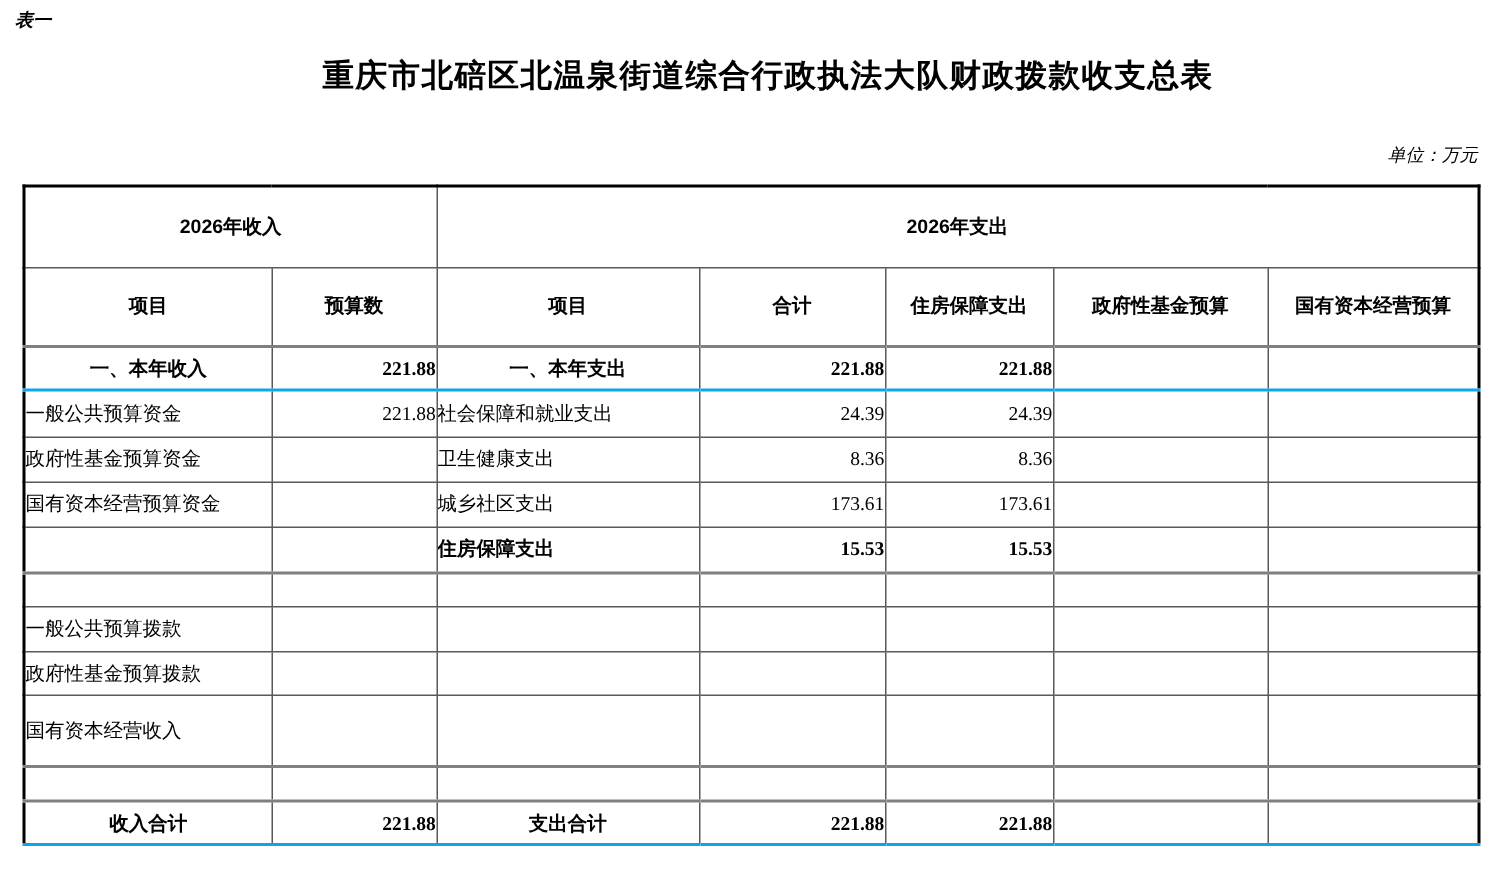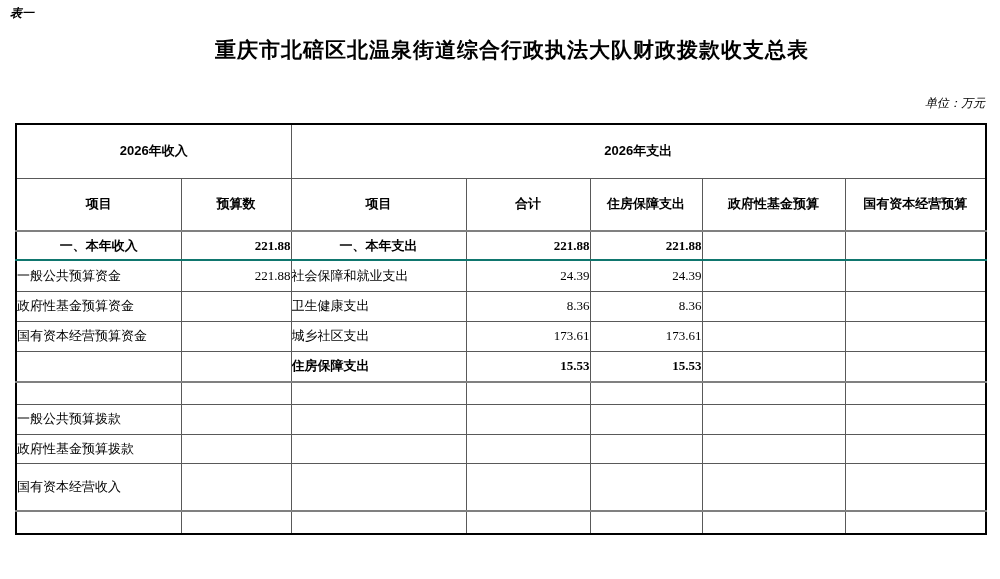--- a/index.html
+++ b/index.html
@@ -74,21 +74,21 @@
     text-align: left;
     padding-left: 5px;
   }
   td.c-num {
     text-align: right;
     padding-right: 3px;
   }
   tr.r-total td {
     font-weight: bold;
     border-top: 2px solid #808080;
-    border-bottom: 2px solid #0f766e;
+    border-bottom: 2px solid #0ea5e9;
   }
   tr.r-total td.c-item {
     text-align: center;
     padding-left: 0;
   }
   tr.r-spacer td {
     border-top: 2px solid #808080;
   }
 </style>
 </head>
@@ -209,14 +209,23 @@
       </tr>
       <tr class="r-spacer" style="height: 23px;">
         <td class="c-item"></td>
         <td class="c-num"></td>
         <td class="c-item"></td>
         <td class="c-num"></td>
         <td class="c-num"></td>
         <td class="c-num"></td>
         <td class="c-num"></td>
       </tr>
+      <tr class="r-total" style="height: 29px;">
+        <td class="c-item">收入合计</td>
+        <td class="c-num">221.88</td>
+        <td class="c-item">支出合计</td>
+        <td class="c-num">221.88</td>
+        <td class="c-num">221.88</td>
+        <td class="c-num"></td>
+        <td class="c-num"></td>
+      </tr>
     </tbody>
 </table>
 
 </body></html>

